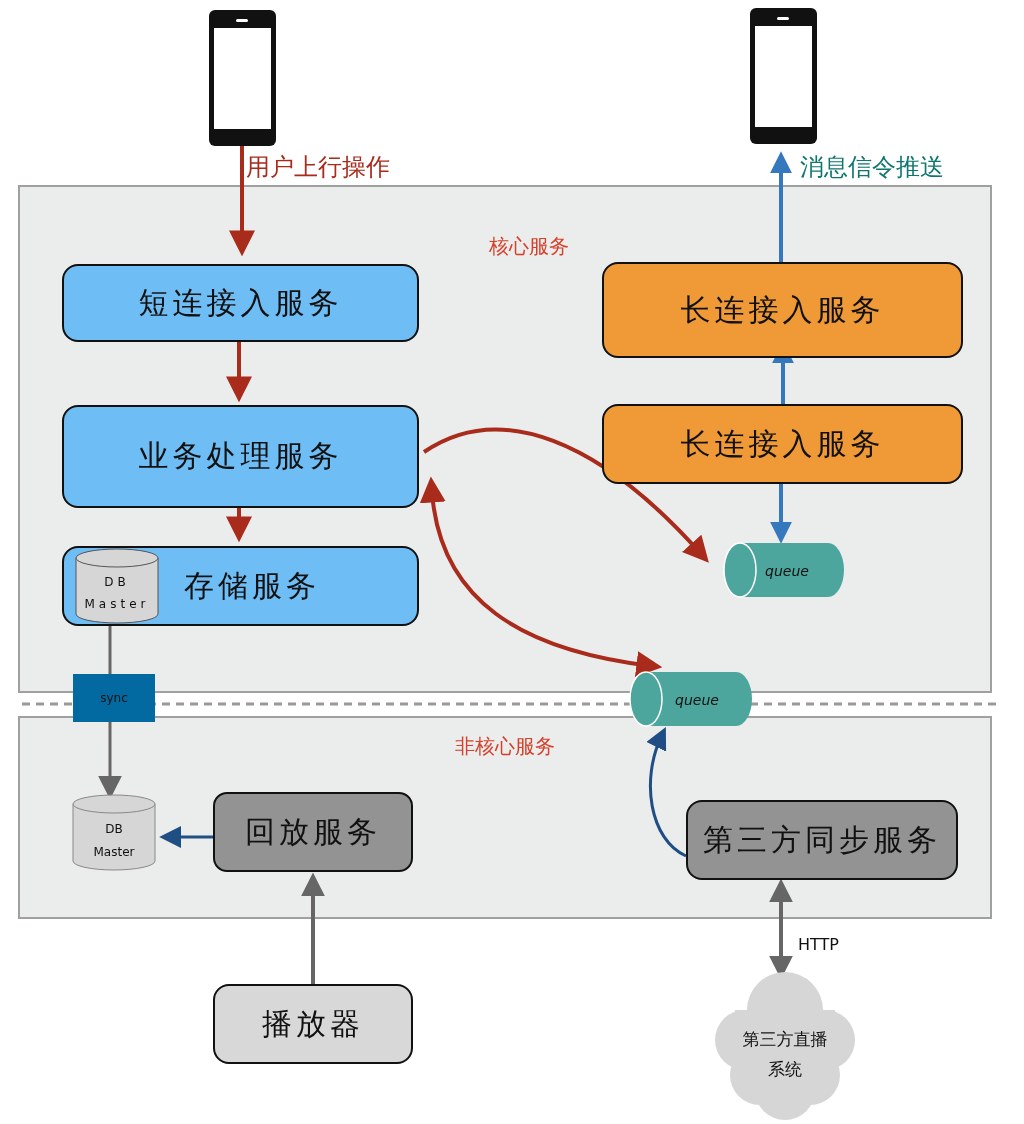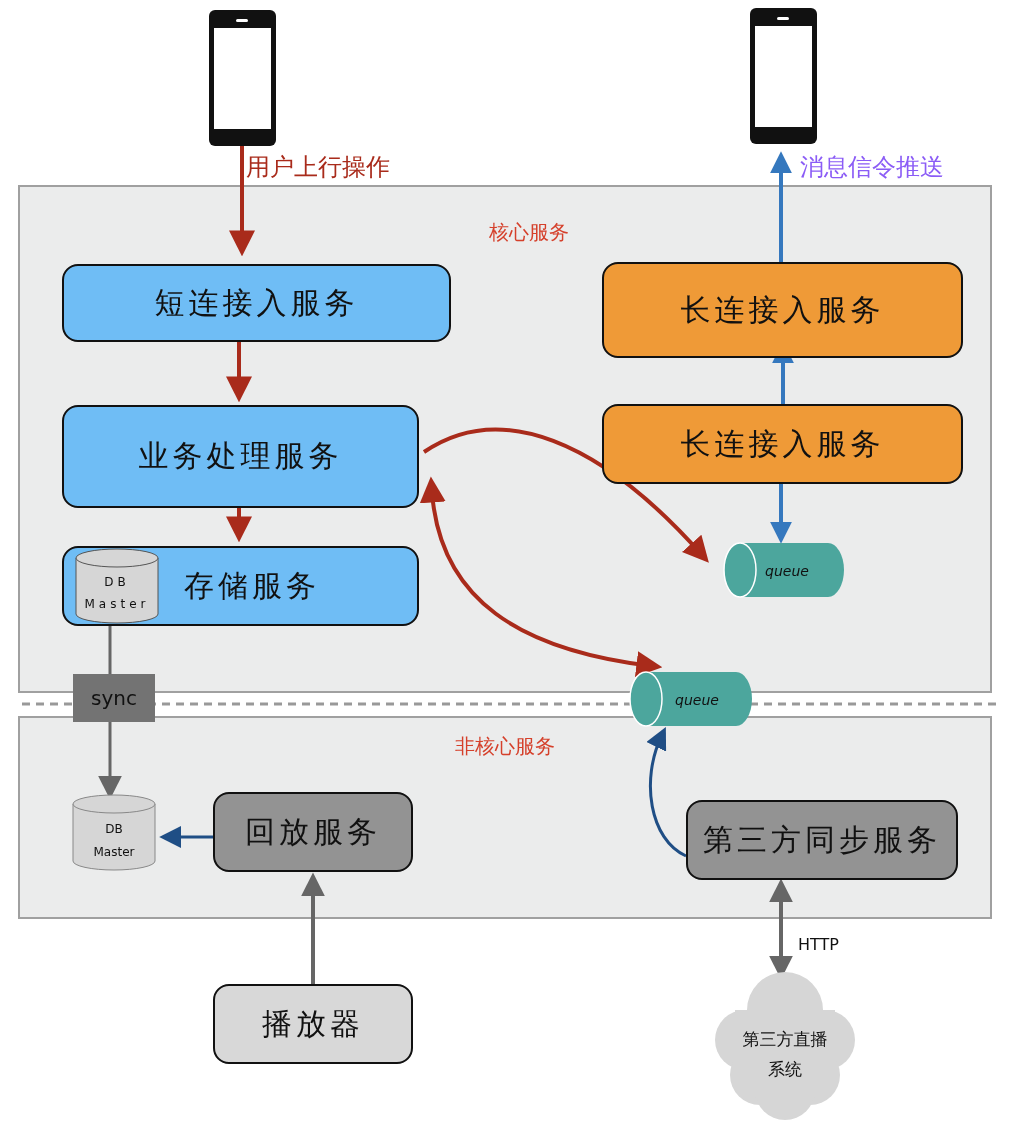--- a/index.html
+++ b/index.html
@@ -8,31 +8,31 @@
   .zone { position: absolute; background: #ebecec; border: 2px solid #a0a0a0; box-sizing: border-box; }
   .zone-title { position: absolute; font-size: 20px; color: #d5402b; left: 0; right: 0; text-align: center; }
   .box { position: absolute; box-sizing: border-box; border: 2px solid #111; border-radius: 16px;
          display: flex; align-items: center; justify-content: center; font-size: 30px; color: #111;
          letter-spacing: 4px; }
   .blue { background: #6fbdf5; }
   .orange { background: #ef9a37; }
   .gray { background: #939393; }
   .light { background: #d8d8d8; }
   .label { position: absolute; font-size: 24px; white-space: nowrap; }
-  .sync-label { position: absolute; background: #737373; font-size: 20px; color: #111;
+  .sync-label { position: absolute; background: #0369a1; font-size: 12px; color: #111;
                 display: flex; align-items: center; justify-content: center; }
   .db-text { font-size: 12px; fill: #111; font-family: "DejaVu Sans", sans-serif; }
   svg text { font-family: "DejaVu Sans", sans-serif; }
   .queue-text { font-size: 14px; font-style: italic; }
 </style>
 </head>
 <body>
 
 <div class="zone" style="left:18px; top:185px; width:974px; height:508px;">
-  <div class="zone-title" style="top:32px;padding-left:48px;">核心服务</div>
+  <div class="zone-title" style="top:46px;padding-left:48px;">核心服务</div>
 </div>
 <div class="zone" style="left:18px; top:716px; width:974px; height:203px;">
   <div class="zone-title" style="top:15px;">非核心服务</div>
 </div>
 
 <svg width="1024" height="1124" style="position:absolute; left:0; top:0;" xmlns="http://www.w3.org/2000/svg">
   <defs>
     <marker id="mRed" markerWidth="10" markerHeight="10" refX="6" refY="5" orient="auto" markerUnits="userSpaceOnUse" viewBox="0 0 10 10">
       <path d="M0,0 L10,5 L0,10 z" fill="#a92b1b"></path>
     </marker>
@@ -118,32 +118,32 @@
     <circle cx="785" cy="1090" r="30"></circle>
     <rect x="735" y="1010" width="100" height="70"></rect>
   </g>
   <text x="785" y="1045" text-anchor="middle" font-size="17" fill="#111">第三方直播</text>
   <text x="785" y="1075" text-anchor="middle" font-size="17" fill="#111">系统</text>
 
   <text x="798" y="950" font-size="16" fill="#111">HTTP</text>
 </svg>
 
 <div class="label" style="left:246px; top:151px; color:#a92b1b;">用户上行操作</div>
-<div class="label" style="left:800px; top:151px; color:#8b5cf6;">消息信令推送</div>
+<div class="label" style="left:800px; top:151px; color:#0f766e;">消息信令推送</div>
 
-<div class="box blue" style="left:62px; top:264px; width:389px; height:78px;text-align:right;">短连接入服务</div>
+<div class="box blue" style="left:62px; top:264px; width:357px; height:78px;text-align:right;">短连接入服务</div>
 <div class="box blue" style="left:62px; top:405px; width:357px; height:103px;">业务处理服务</div>
 <div class="box blue" style="left:62px; top:546px; width:357px; height:80px; justify-content:flex-start;">
   <svg width="90" height="80" style="margin-left:6px;">
     <path d="M6,12 L6,68 A41,9 0 0 0 88,68 L88,12" fill="#d6d6d6" stroke="#555" stroke-width="1"></path>
     <ellipse cx="47" cy="12" rx="41" ry="9" fill="#d6d6d6" stroke="#555" stroke-width="1"></ellipse>
     <text class="db-text" x="47" y="40" text-anchor="middle">DB</text>
     <text class="db-text" x="47" y="62" text-anchor="middle">Master</text>
   </svg>
   <span style="margin-left:24px;">存储服务</span>
 </div>
 <div class="box orange" style="left:602px; top:262px; width:361px; height:96px;">长连接入服务</div>
 <div class="box orange" style="left:602px; top:404px; width:361px; height:80px;">长连接入服务</div>
-<div class="box gray" style="left:213px; top:792px; width:200px; height:80px;">回放服务</div>
+<div class="box gray" style="left:213px; top:792px; width:200px; height:80px;border-radius:14px;">回放服务</div>
 <div class="box gray" style="left:686px; top:800px; width:272px; height:80px;">第三方同步服务</div>
 <div class="box light" style="left:213px; top:984px; width:200px; height:80px;">播放器</div>
 
 <div class="sync-label" style="left:73px; top:674px; width:82px; height:48px;">sync</div>
 
 </body></html>

